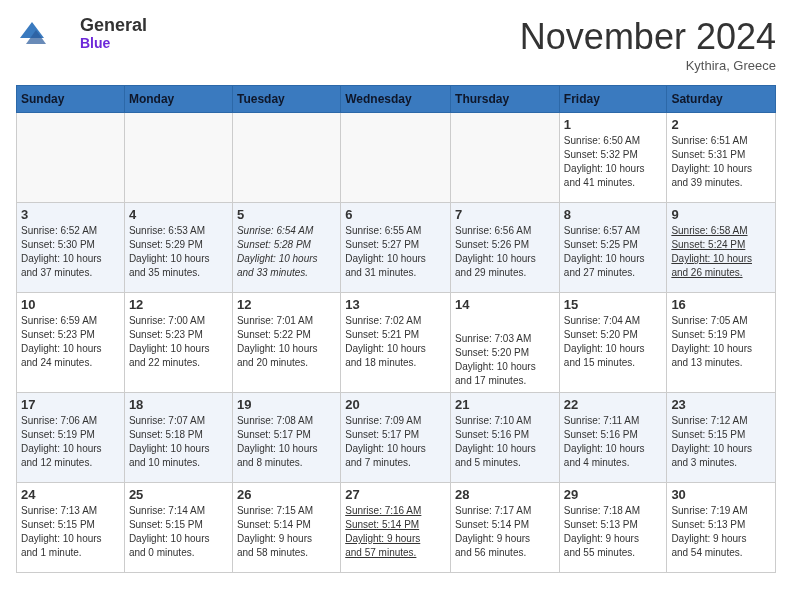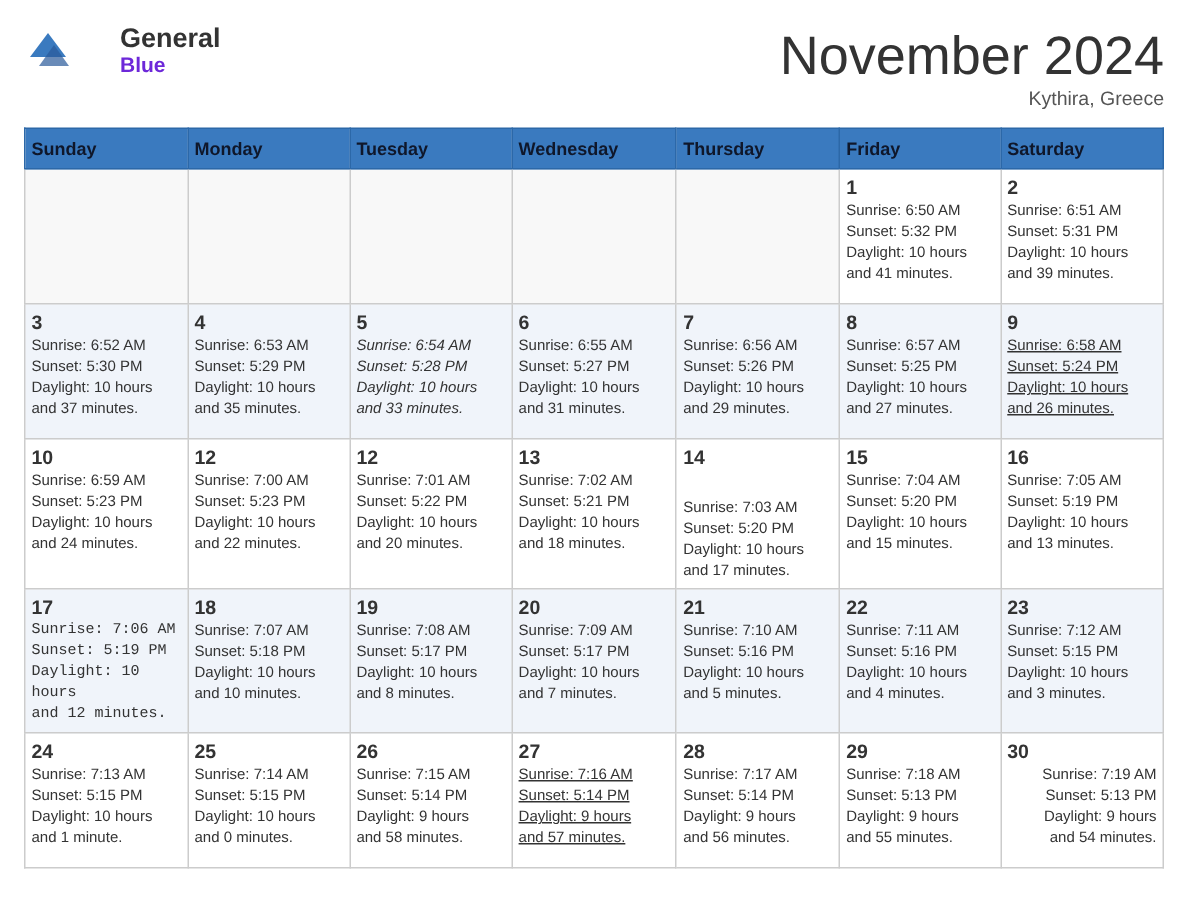--- a/index.html
+++ b/index.html
@@ -252,21 +252,21 @@
           <span class="day-num">16</span>
           <div class="day-info" style="white-space: pre-line;">Sunrise: 7:05 AM
 Sunset: 5:19 PM
 Daylight: 10 hours
 and 13 minutes.</div>
         </td>
       </tr>
       <tr class="row-even">
         <td>
           <span class="day-num">17</span>
-          <div class="day-info" style="white-space: pre-line; font-family: Liberation Mono, monospace;">Sunrise: 7:06 AM
+          <div class="day-info" style="white-space: pre-line;">Sunrise: 7:06 AM
 Sunset: 5:19 PM
 Daylight: 10 hours
 and 12 minutes.</div>
         </td>
         <td>
           <span class="day-num">18</span>
           <div class="day-info" style="white-space: pre-line;">Sunrise: 7:07 AM
 Sunset: 5:18 PM
 Daylight: 10 hours
 and 10 minutes.</div>
@@ -345,20 +345,20 @@
         </td>
         <td>
           <span class="day-num">29</span>
           <div class="day-info" style="white-space: pre-line;">Sunrise: 7:18 AM
 Sunset: 5:13 PM
 Daylight: 9 hours
 and 55 minutes.</div>
         </td>
         <td>
           <span class="day-num">30</span>
-          <div class="day-info" style="white-space: pre-line; text-align: right;">Sunrise: 7:19 AM
+          <div class="day-info" style="white-space: pre-line;">Sunrise: 7:19 AM
 Sunset: 5:13 PM
 Daylight: 9 hours
 and 54 minutes.</div>
         </td>
       </tr>
     </tbody>
 </table>
 
 </body></html>

